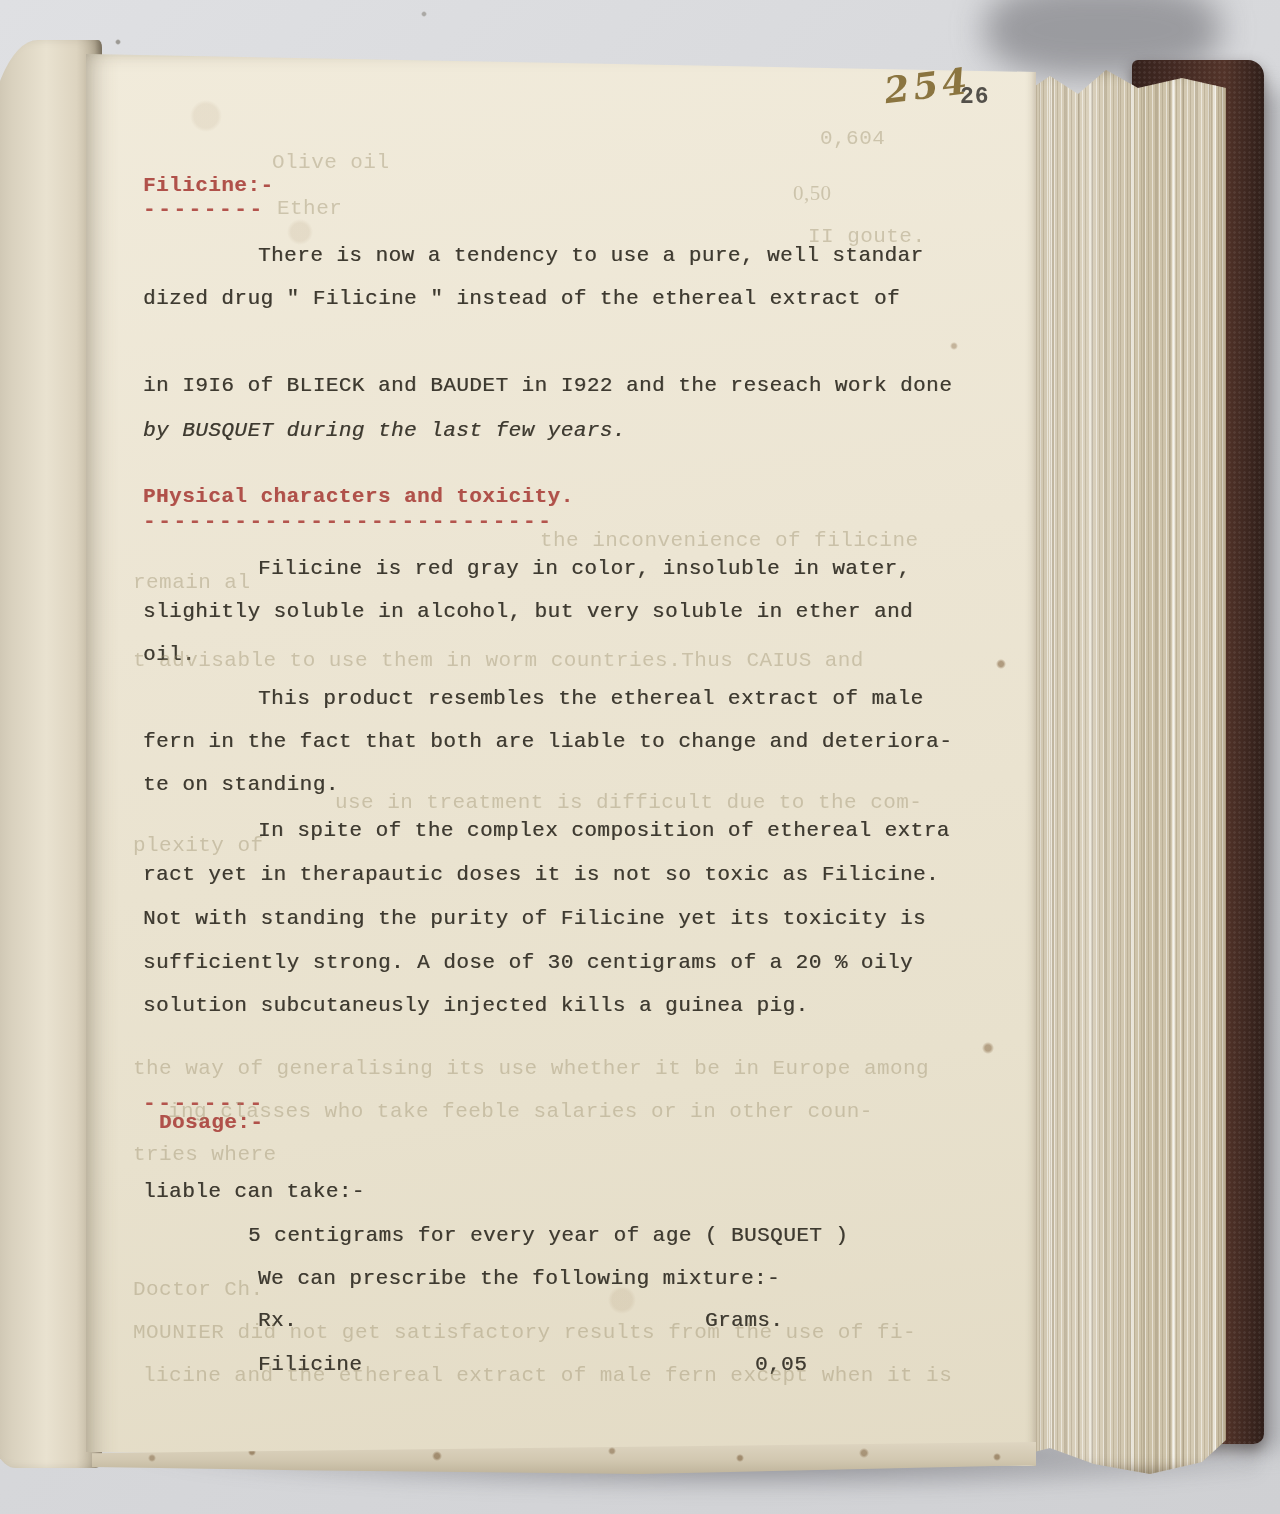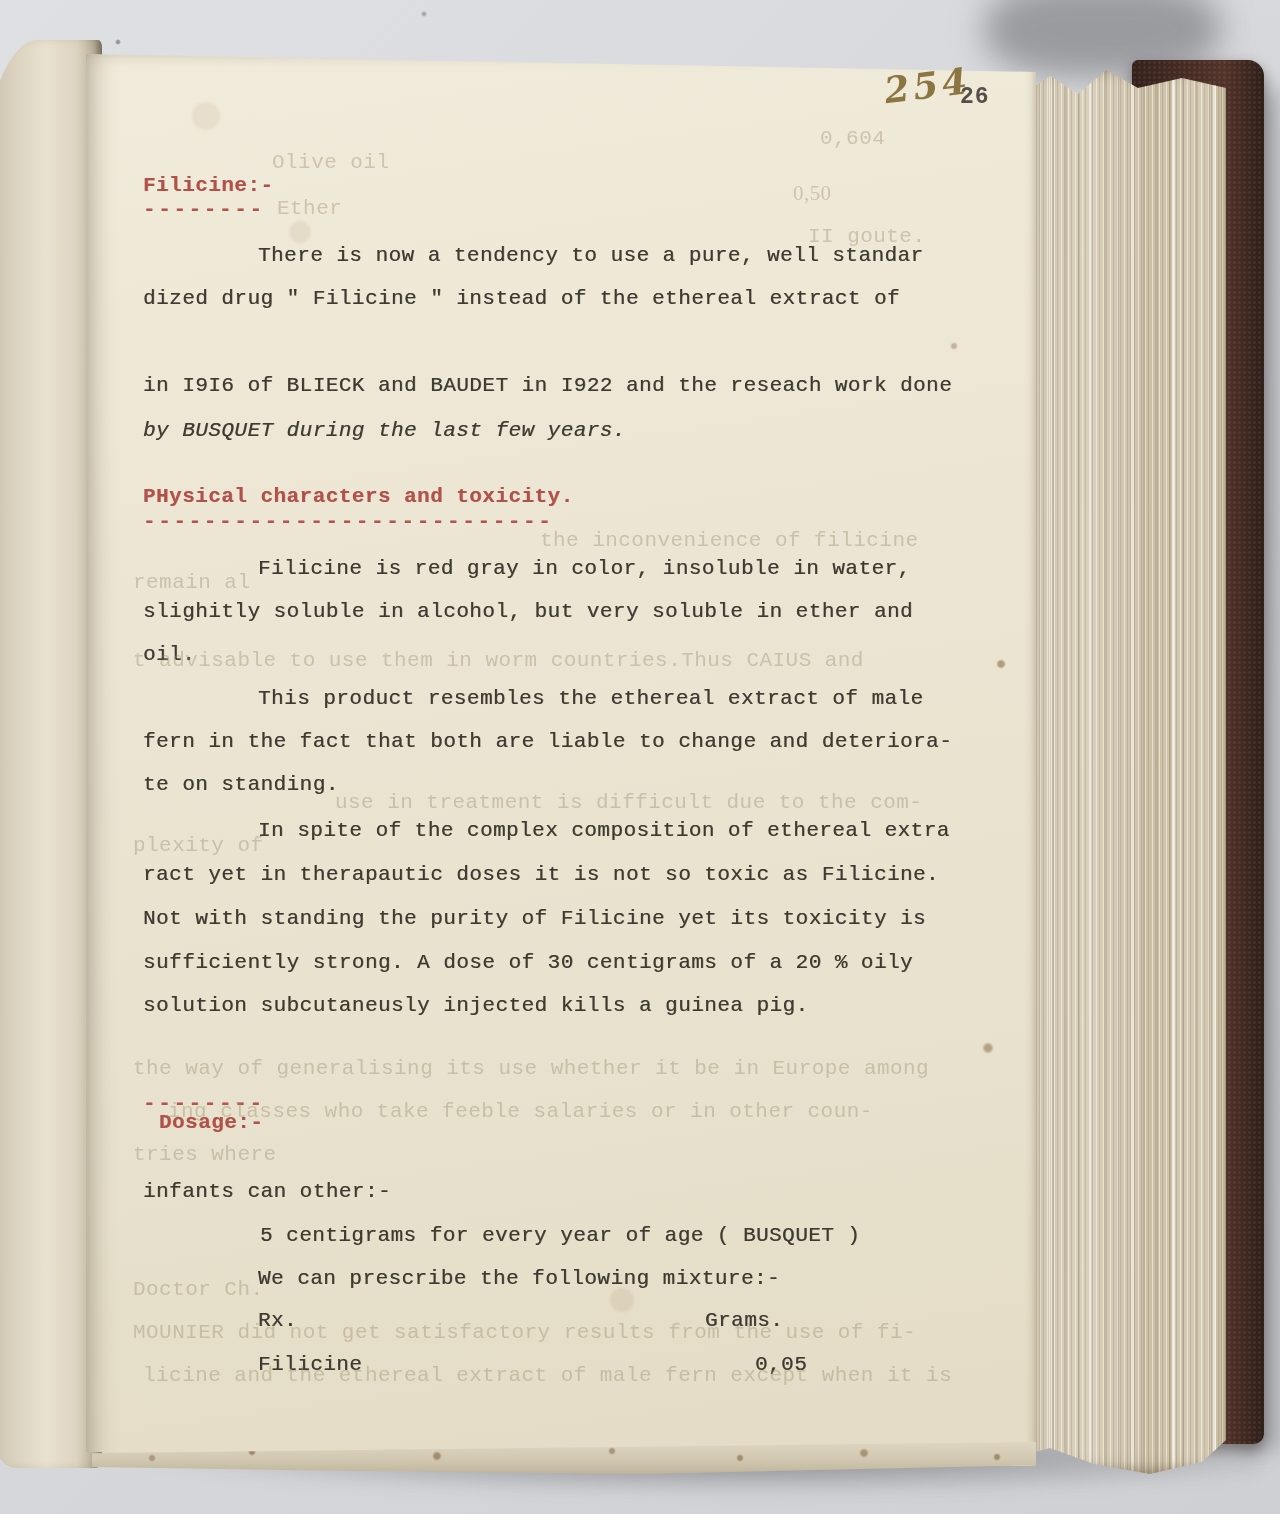--- a/index.html
+++ b/index.html
@@ -122,22 +122,22 @@
         <div class="line body" style="left: 258px; top: 686px;">This product resembles the ethereal extract of male</div>
         <div class="line body" style="left: 143px; top: 729px;">fern in the fact that both are liable to change and deteriora-</div>
         <div class="line body" style="left: 143px; top: 772px;">te on standing.</div>
         <div class="line body" style="left: 258px; top: 818px;">In spite of the complex composition of ethereal extra</div>
         <div class="line body" style="left: 143px; top: 862px;">ract yet in therapautic doses it is not so toxic as Filicine.</div>
         <div class="line body" style="left: 143px; top: 906px;">Not with standing the purity of Filicine yet its toxicity is</div>
         <div class="line body" style="left: 143px; top: 950px;">sufficiently strong. A dose of 30 centigrams of a 20 % oily</div>
         <div class="line body" style="left: 143px; top: 993px;">solution subcutaneusly injected kills a guinea pig.</div>
         <div class="line red" style="left: 143px; top: 1110px; margin-left: 16px;">Dosage:-</div>
         <div class="line redline" style="left: 143px; top: 1091px;">--------</div>
-        <div class="line body" style="left: 143px; top: 1179px;">infants can other:-</div>
-        <div class="line body" style="left: 260px; top: 1223px;">5 centigrams for every year of age ( BUSQUET )</div>
+        <div class="line body" style="left: 143px; top: 1179px;">liable can take:-</div>
+        <div class="line body" style="left: 248px; top: 1223px;">5 centigrams for every year of age ( BUSQUET )</div>
         <div class="line body" style="left: 258px; top: 1266px;">We can prescribe the following mixture:-</div>
         <div class="line body" style="left: 258px; top: 1308px;">Rx.</div>
         <div class="line body" style="left: 705px; top: 1308px;">Grams.</div>
         <div class="line body" style="left: 258px; top: 1352px;">Filicine</div>
         <div class="line body" style="left: 755px; top: 1352px;">0,05</div>
         <div class="line ghost" style="left: 272px; top: 150px;">Olive oil</div>
         <div class="line ghost" style="left: 820px; top: 126px;">0,604</div>
         <div class="line ghost" style="left: 793px; top: 180px; font-family: Liberation Serif, serif;">0,50</div>
         <div class="line ghost" style="left: 277px; top: 196px;">Ether</div>
         <div class="line ghost" style="left: 808px; top: 224px;">II goute.</div>

